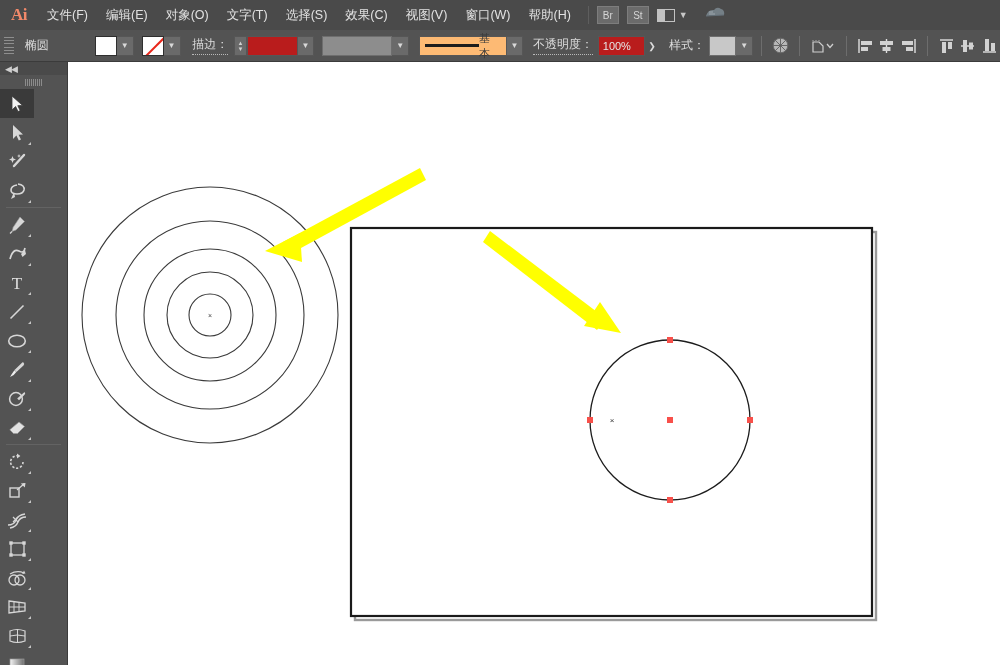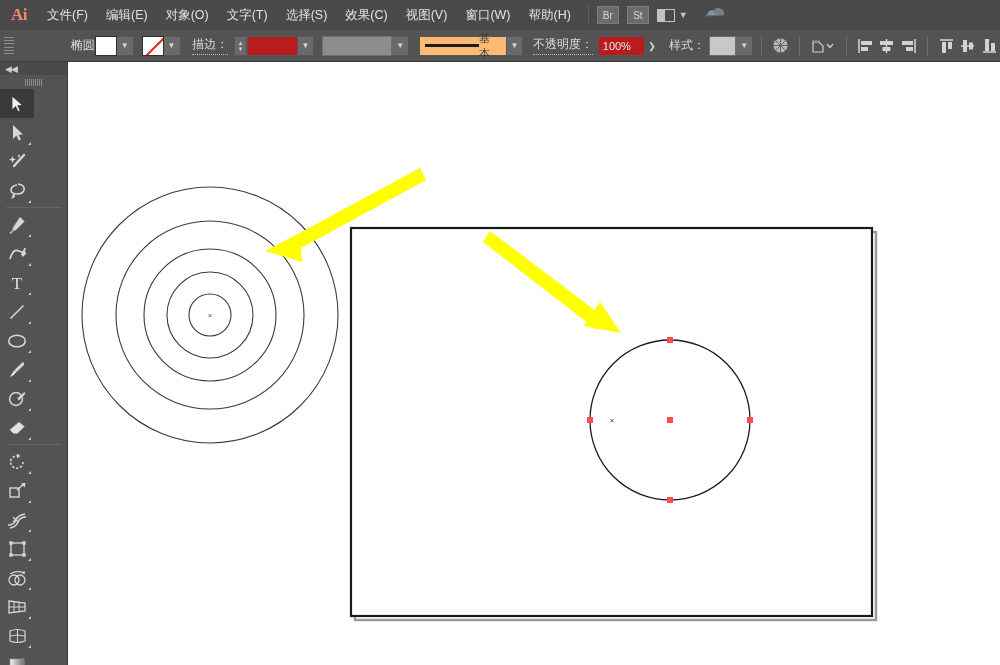--- a/index.html
+++ b/index.html
@@ -209,21 +209,21 @@
   <div class="controlbar">
     <div class="cb-grip">
       <span></span>
         <span></span>
         <span></span>
         <span></span>
         <span></span>
         <span></span>
     </div>
 
-    <div class="cb-label" style="width:78px;padding-left:6px;text-align:right;">椭圆</div>
+    <div class="cb-label" style="width:78px;padding-left:6px;">椭圆</div>
 
     <div class="swatch-group">
       <div class="swatch"></div>
       <div class="mini-drop">▼</div>
     </div>
     <div style="width:8px"></div>
     <div class="swatch-group">
       <div class="swatch none"></div>
       <div class="mini-drop">▼</div>
     </div>

